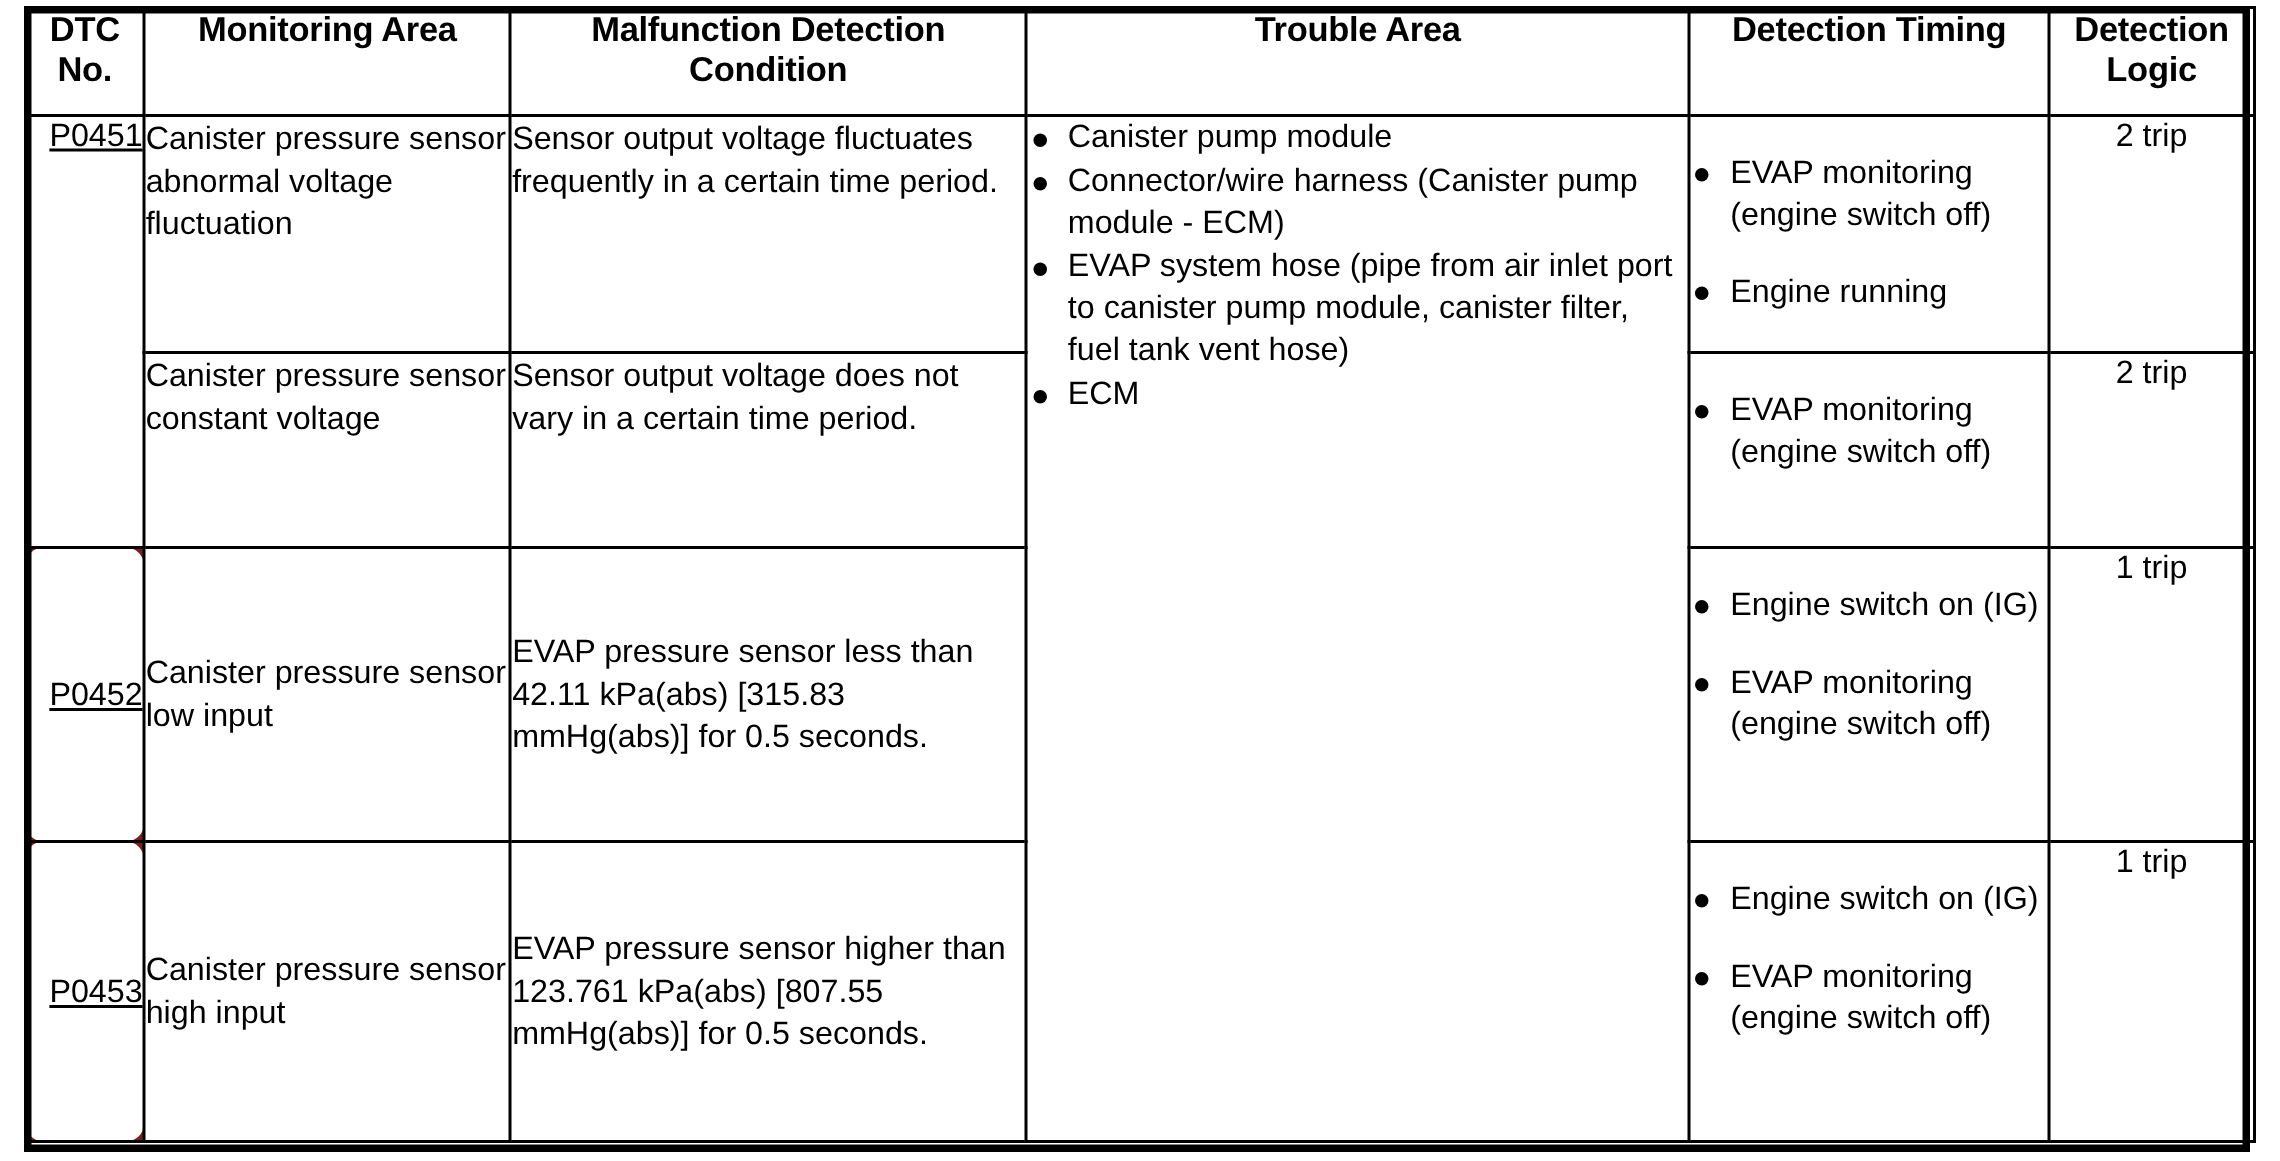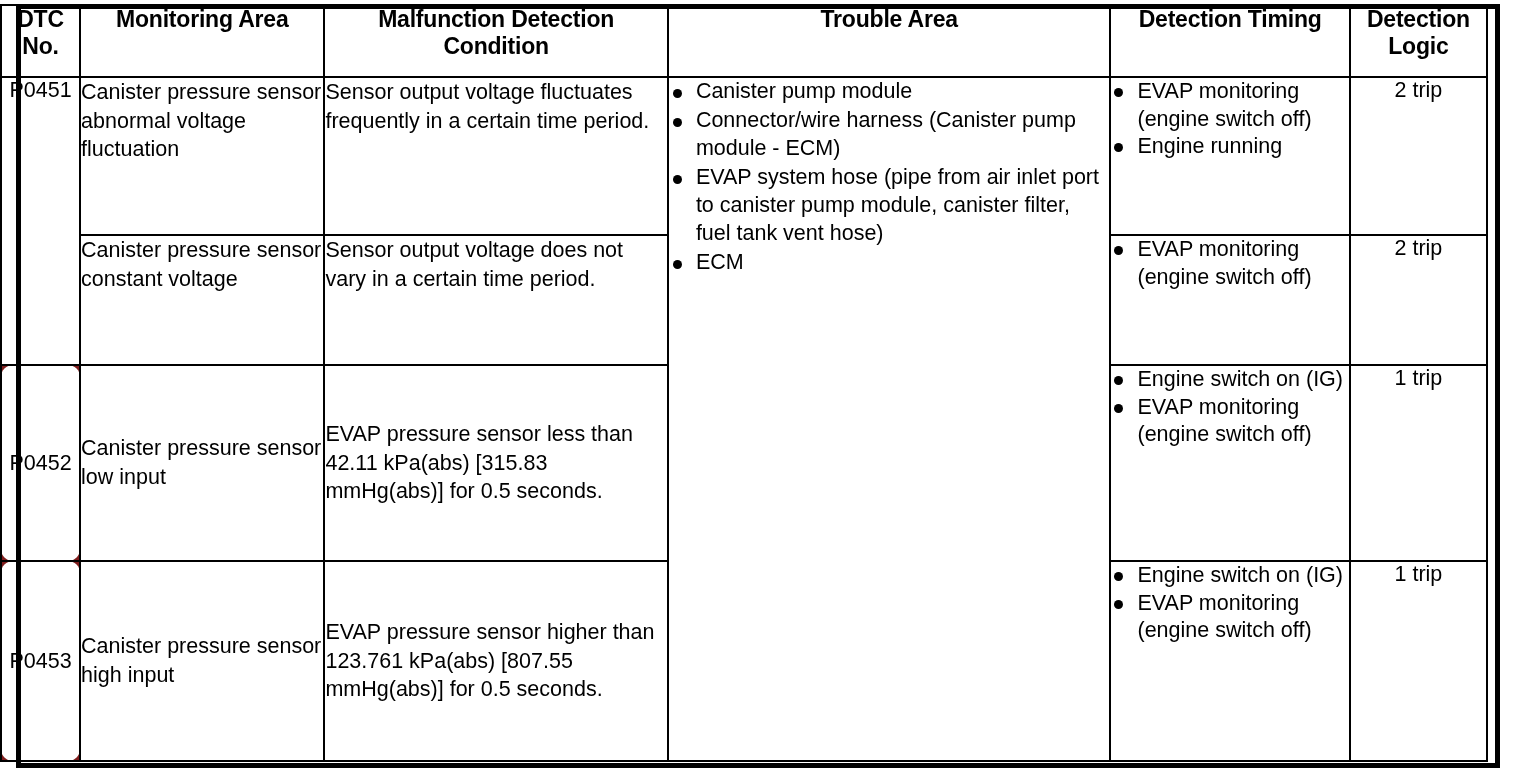--- a/index.html
+++ b/index.html
@@ -18,21 +18,21 @@
   #page {
     position: relative;
     width: 1520px;
     height: 774px;
     background: #ffffff;
   }
 
   
   .dtc-table {
     position: absolute;
-    left: 0;
+    left: 16px;
     top: 4px;
     width: 1488px;
     border-collapse: collapse;
     table-layout: fixed;
     background: #7f1d1d;
   }
   .dtc-table td, .dtc-table th {
     border: 2px solid #000000;
     padding: 0;
     vertical-align: top;
@@ -68,24 +68,25 @@
   }
 
   
   .cell-pad {
     padding: 10px 10px 10px 12px;
     font-size: 21.5px;
     line-height: 1.33;
     margin-top: 33px;
   }
   .c-dtc {
-    text-align: center;
+    text-align: right;
     vertical-align: bottom;
     font-size: 21.5px;
     padding: 0 0 8px 10px;
+    text-decoration: underline;
   }
   .c-dtc.mid {
     vertical-align: middle;
     padding-bottom: 0;
     border-radius: 12px;
   }
   .c-mon, .c-cond {
     vertical-align: top;
   }
   .c-mon.mid, .c-cond.mid {
@@ -125,20 +126,21 @@
     top: 11px;
     width: 9px;
     height: 9px;
     border-radius: 50%;
     background: #000000;
   }
   ul.blist.tight > li {
     line-height: 1.28;
     padding-left: 26px;
     margin-bottom: 0;
+    margin-top: 24px;
   }
   ul.blist.tight > li::before {
     left: 3px;
     top: 10px;
     width: 9px;
     height: 9px;
   }
 
   .txt {
     white-space: pre-line;

